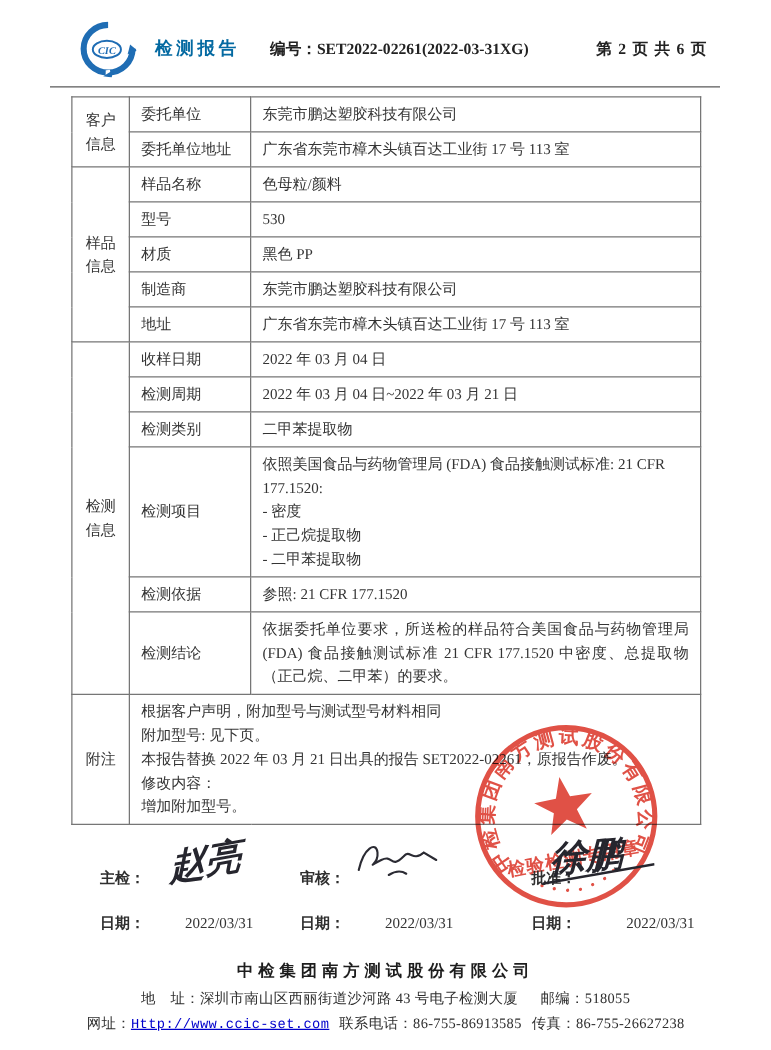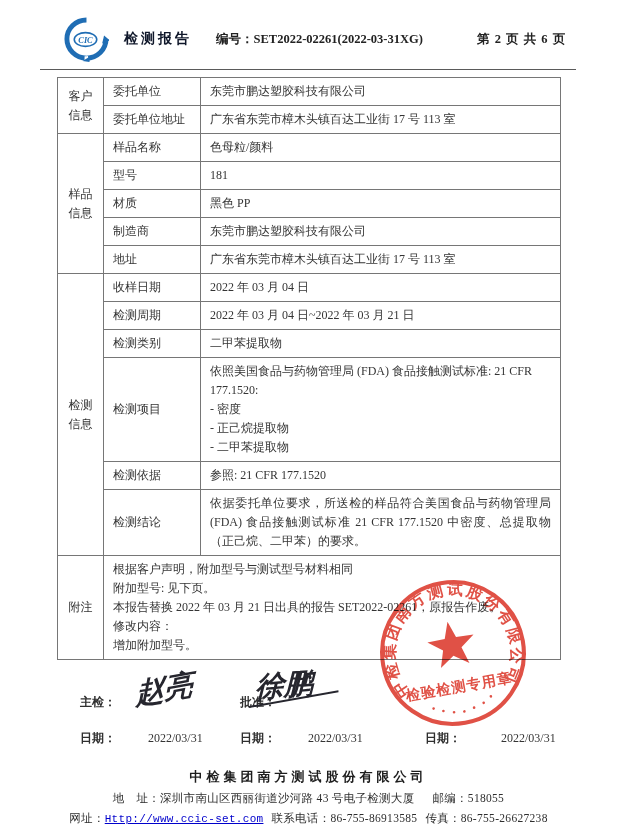--- a/index.html
+++ b/index.html
@@ -1,21 +1,21 @@
 <!DOCTYPE html>
 <html><head>
 <meta charset="utf-8">
 <style>
   * { margin:0; padding:0; box-sizing:border-box; }
   body { background:#fff; font-family:"Liberation Serif","DejaVu Serif",serif; }
   .page { position:relative; width:576px; height:840px; background:#ffffff; overflow:hidden; color:#343434; }
 
   
   .hdr-logo { position:absolute; left:62px; top:17px; width:47px; height:45px; }
-  .hdr-title { position:absolute; left:124px; top:30px; font-size:14px; font-weight:bold; letter-spacing:3px; color:#0f172a; }
+  .hdr-title { position:absolute; left:124px; top:30px; font-size:14px; font-weight:bold; letter-spacing:3px; color:#0369a1; }
   .hdr-no { position:absolute; left:216px; top:31px; font-size:12.5px; font-weight:bold; color:#222; }
   .hdr-page { position:absolute; left:477px; top:31px; font-size:12.5px; font-weight:bold; letter-spacing:1px; color:#222; }
   .hdr-rule { position:absolute; left:40px; top:69px; width:538px; height:1px; background:#5a5a5a; }
 
   
   table.rpt { position:absolute; left:57px; top:77px; width:504px; border-collapse:collapse; table-layout:fixed; }
   table.rpt td { border:1px solid #767676; font-size:12px; line-height:19px; padding:4px 9px; vertical-align:middle; color:#343434;margin-top:30px; }
   td.grp { width:46px; text-align:center; white-space:pre-line; line-height:24px; padding:4px 2px; }
   td.lbl { width:97px; }
   tr.r1 td { height:28px; }
@@ -81,21 +81,21 @@
     </tr>
 
     <tr class="r1">
       <td class="grp pre" rowspan="5">样品
 信息</td>
       <td class="lbl">样品名称</td>
       <td>色母粒/颜料</td>
     </tr>
     <tr class="r1">
       <td class="lbl">型号</td>
-      <td>181</td>
+      <td>530</td>
     </tr>
     <tr class="r1">
       <td class="lbl">材质</td>
       <td>黑色 PP</td>
     </tr>
     <tr class="r1">
       <td class="lbl">制造商</td>
       <td>东莞市鹏达塑胶科技有限公司</td>
     </tr>
     <tr class="r1">
@@ -165,20 +165,26 @@
         <circle cx="104" cy="123" r="1.3"></circle>
     </g>
   </svg>
 
   <div class="signs">
     <div class="sign-cell">
       <span class="sign-label">主检：</span>
       <span class="sig-name sig1">赵亮</span>
     </div>
     <div class="sign-cell">
+      <span class="sign-label">审核：</span>
+      <svg class="sig-svg" width="82" height="42" viewBox="0 0 82 42">
+        <path d="M10,28 C14,10 24,5 25,14 C26,24 14,27 28,20 C38,15 35,28 46,17 C51,11 53,22 62,14 L72,20 M34,32 q8,-5 14,-1" fill="none" stroke="#2b2b33" stroke-width="1.7" stroke-linecap="round"></path>
+      </svg>
+    </div>
+    <div class="sign-cell">
       <span class="sign-label">批准：</span>
       <span class="sig-name sig3">徐鹏</span>
     </div>
   </div>
 
   <div class="dates">
     <div class="date-cell">
       <span class="sign-label">日期：</span><span class="v">2022/03/31</span>
     </div>
     <div class="date-cell">

